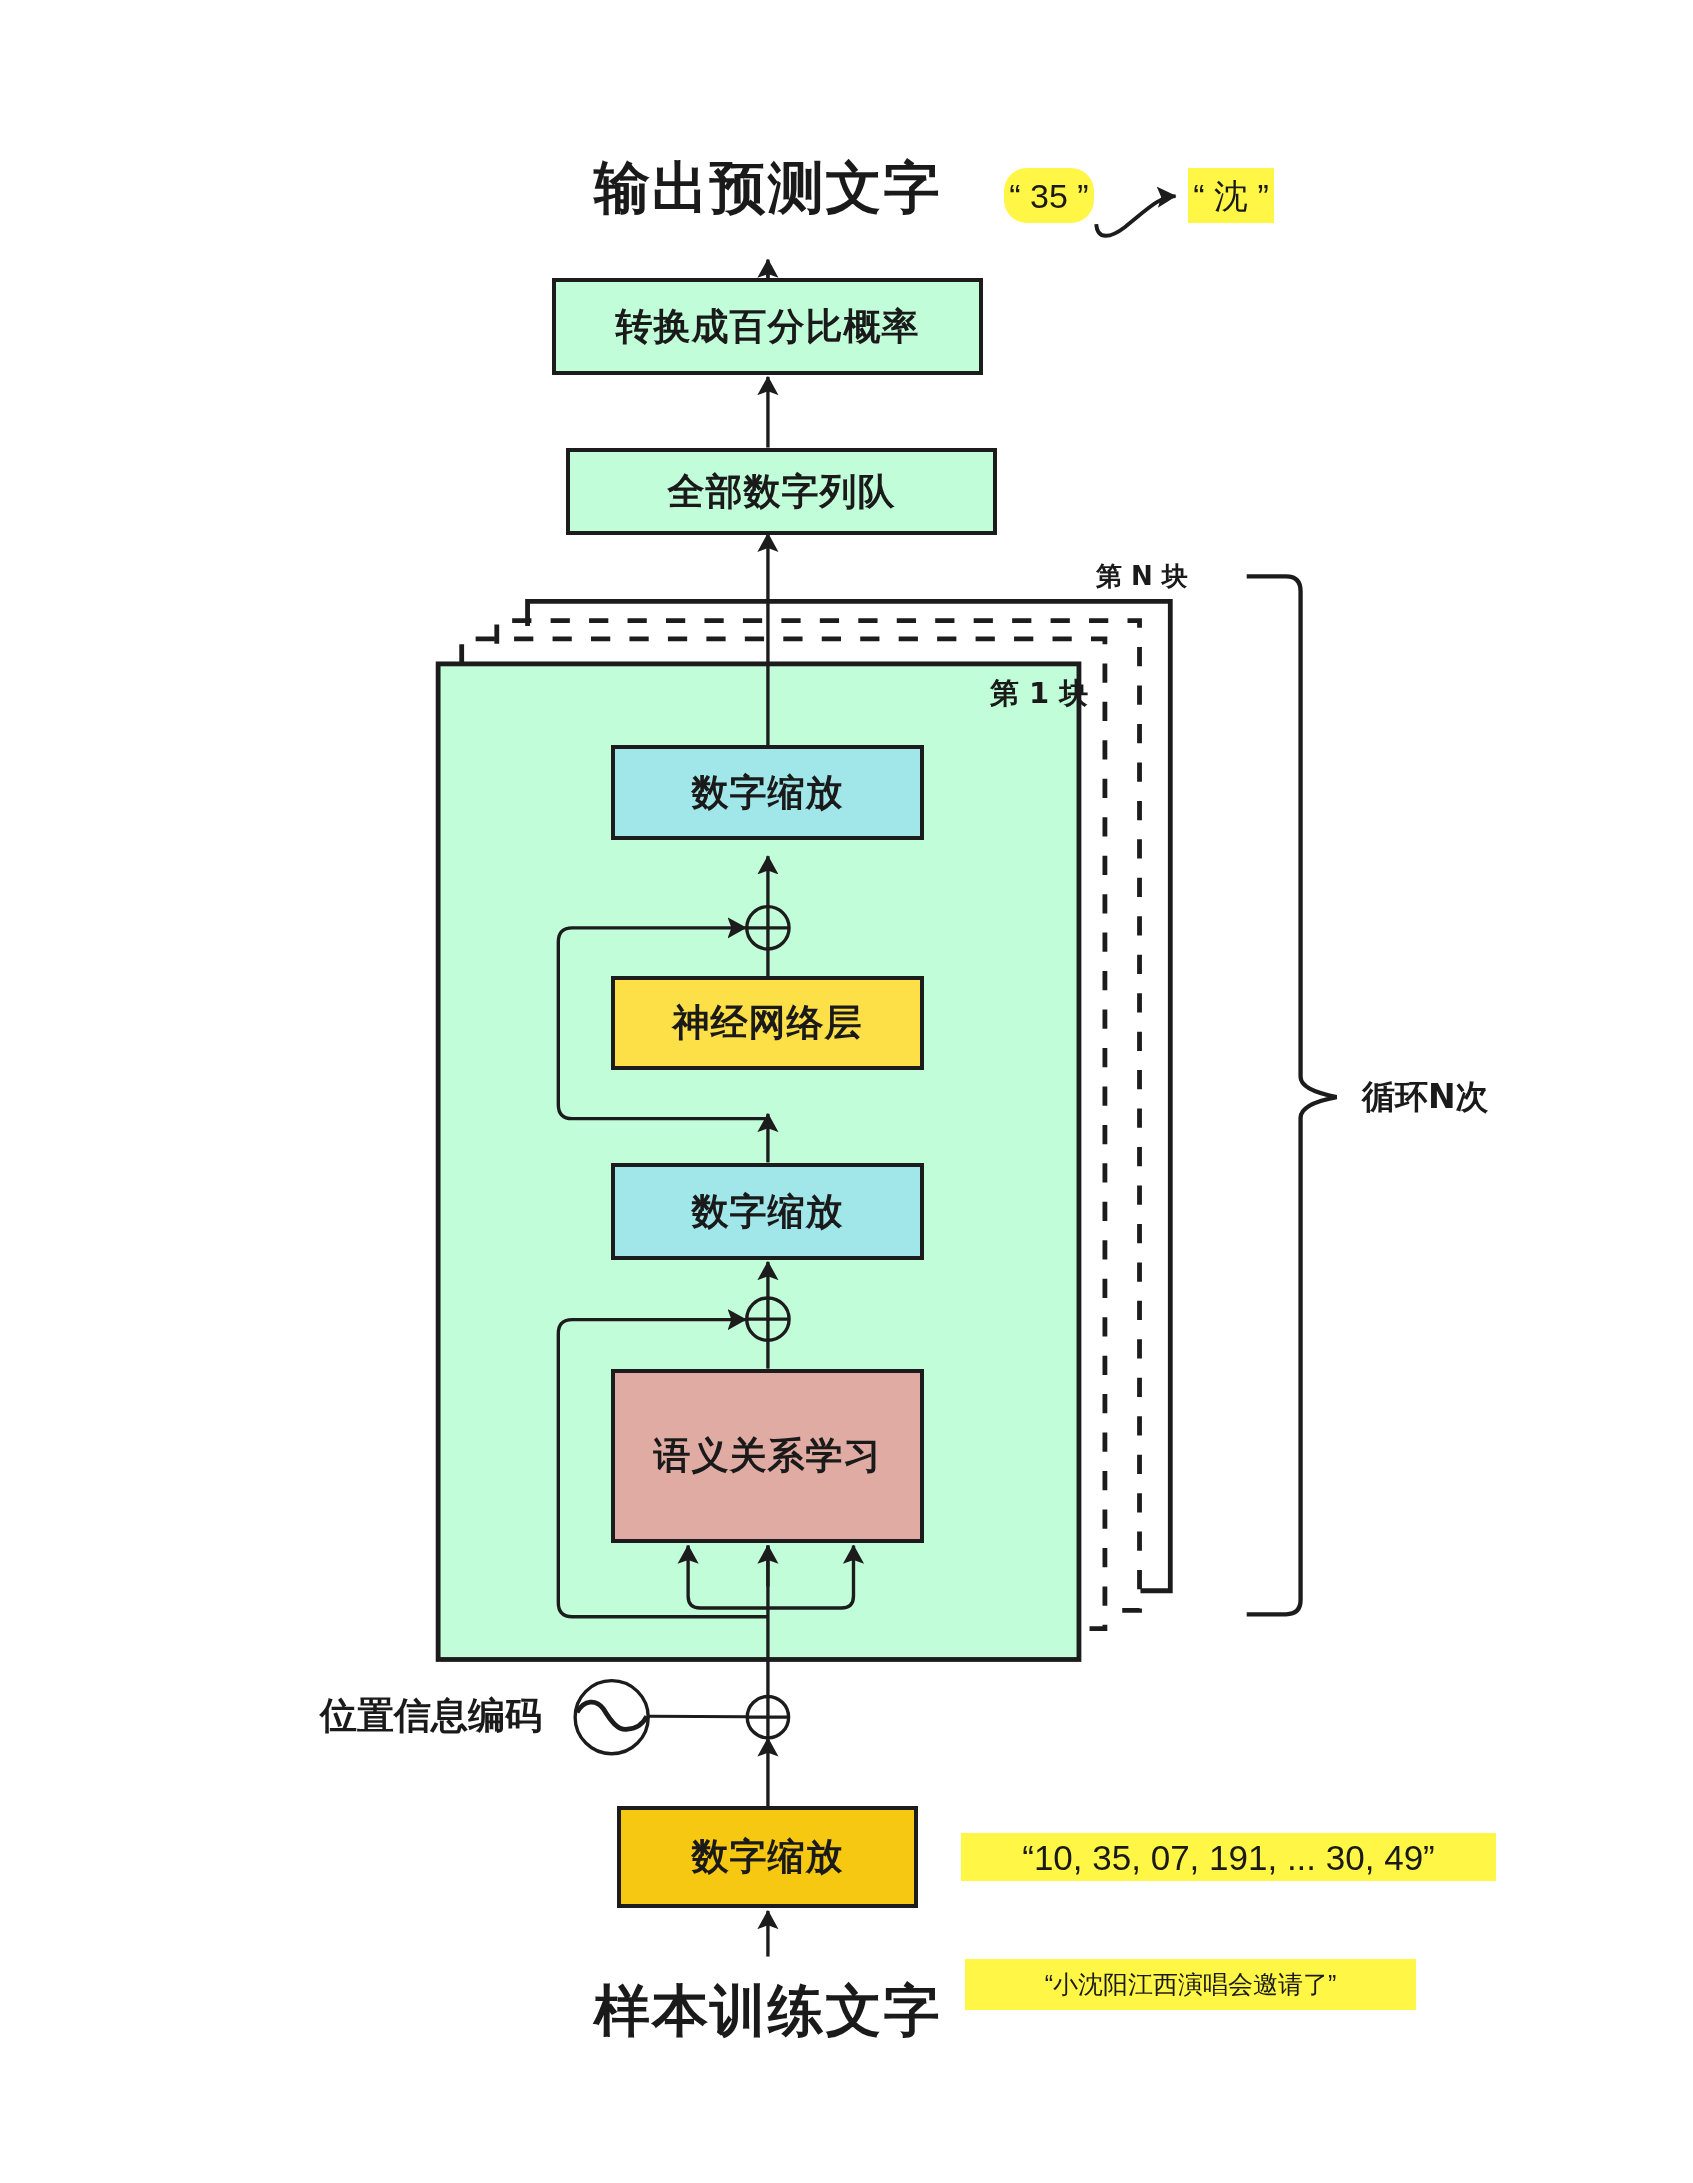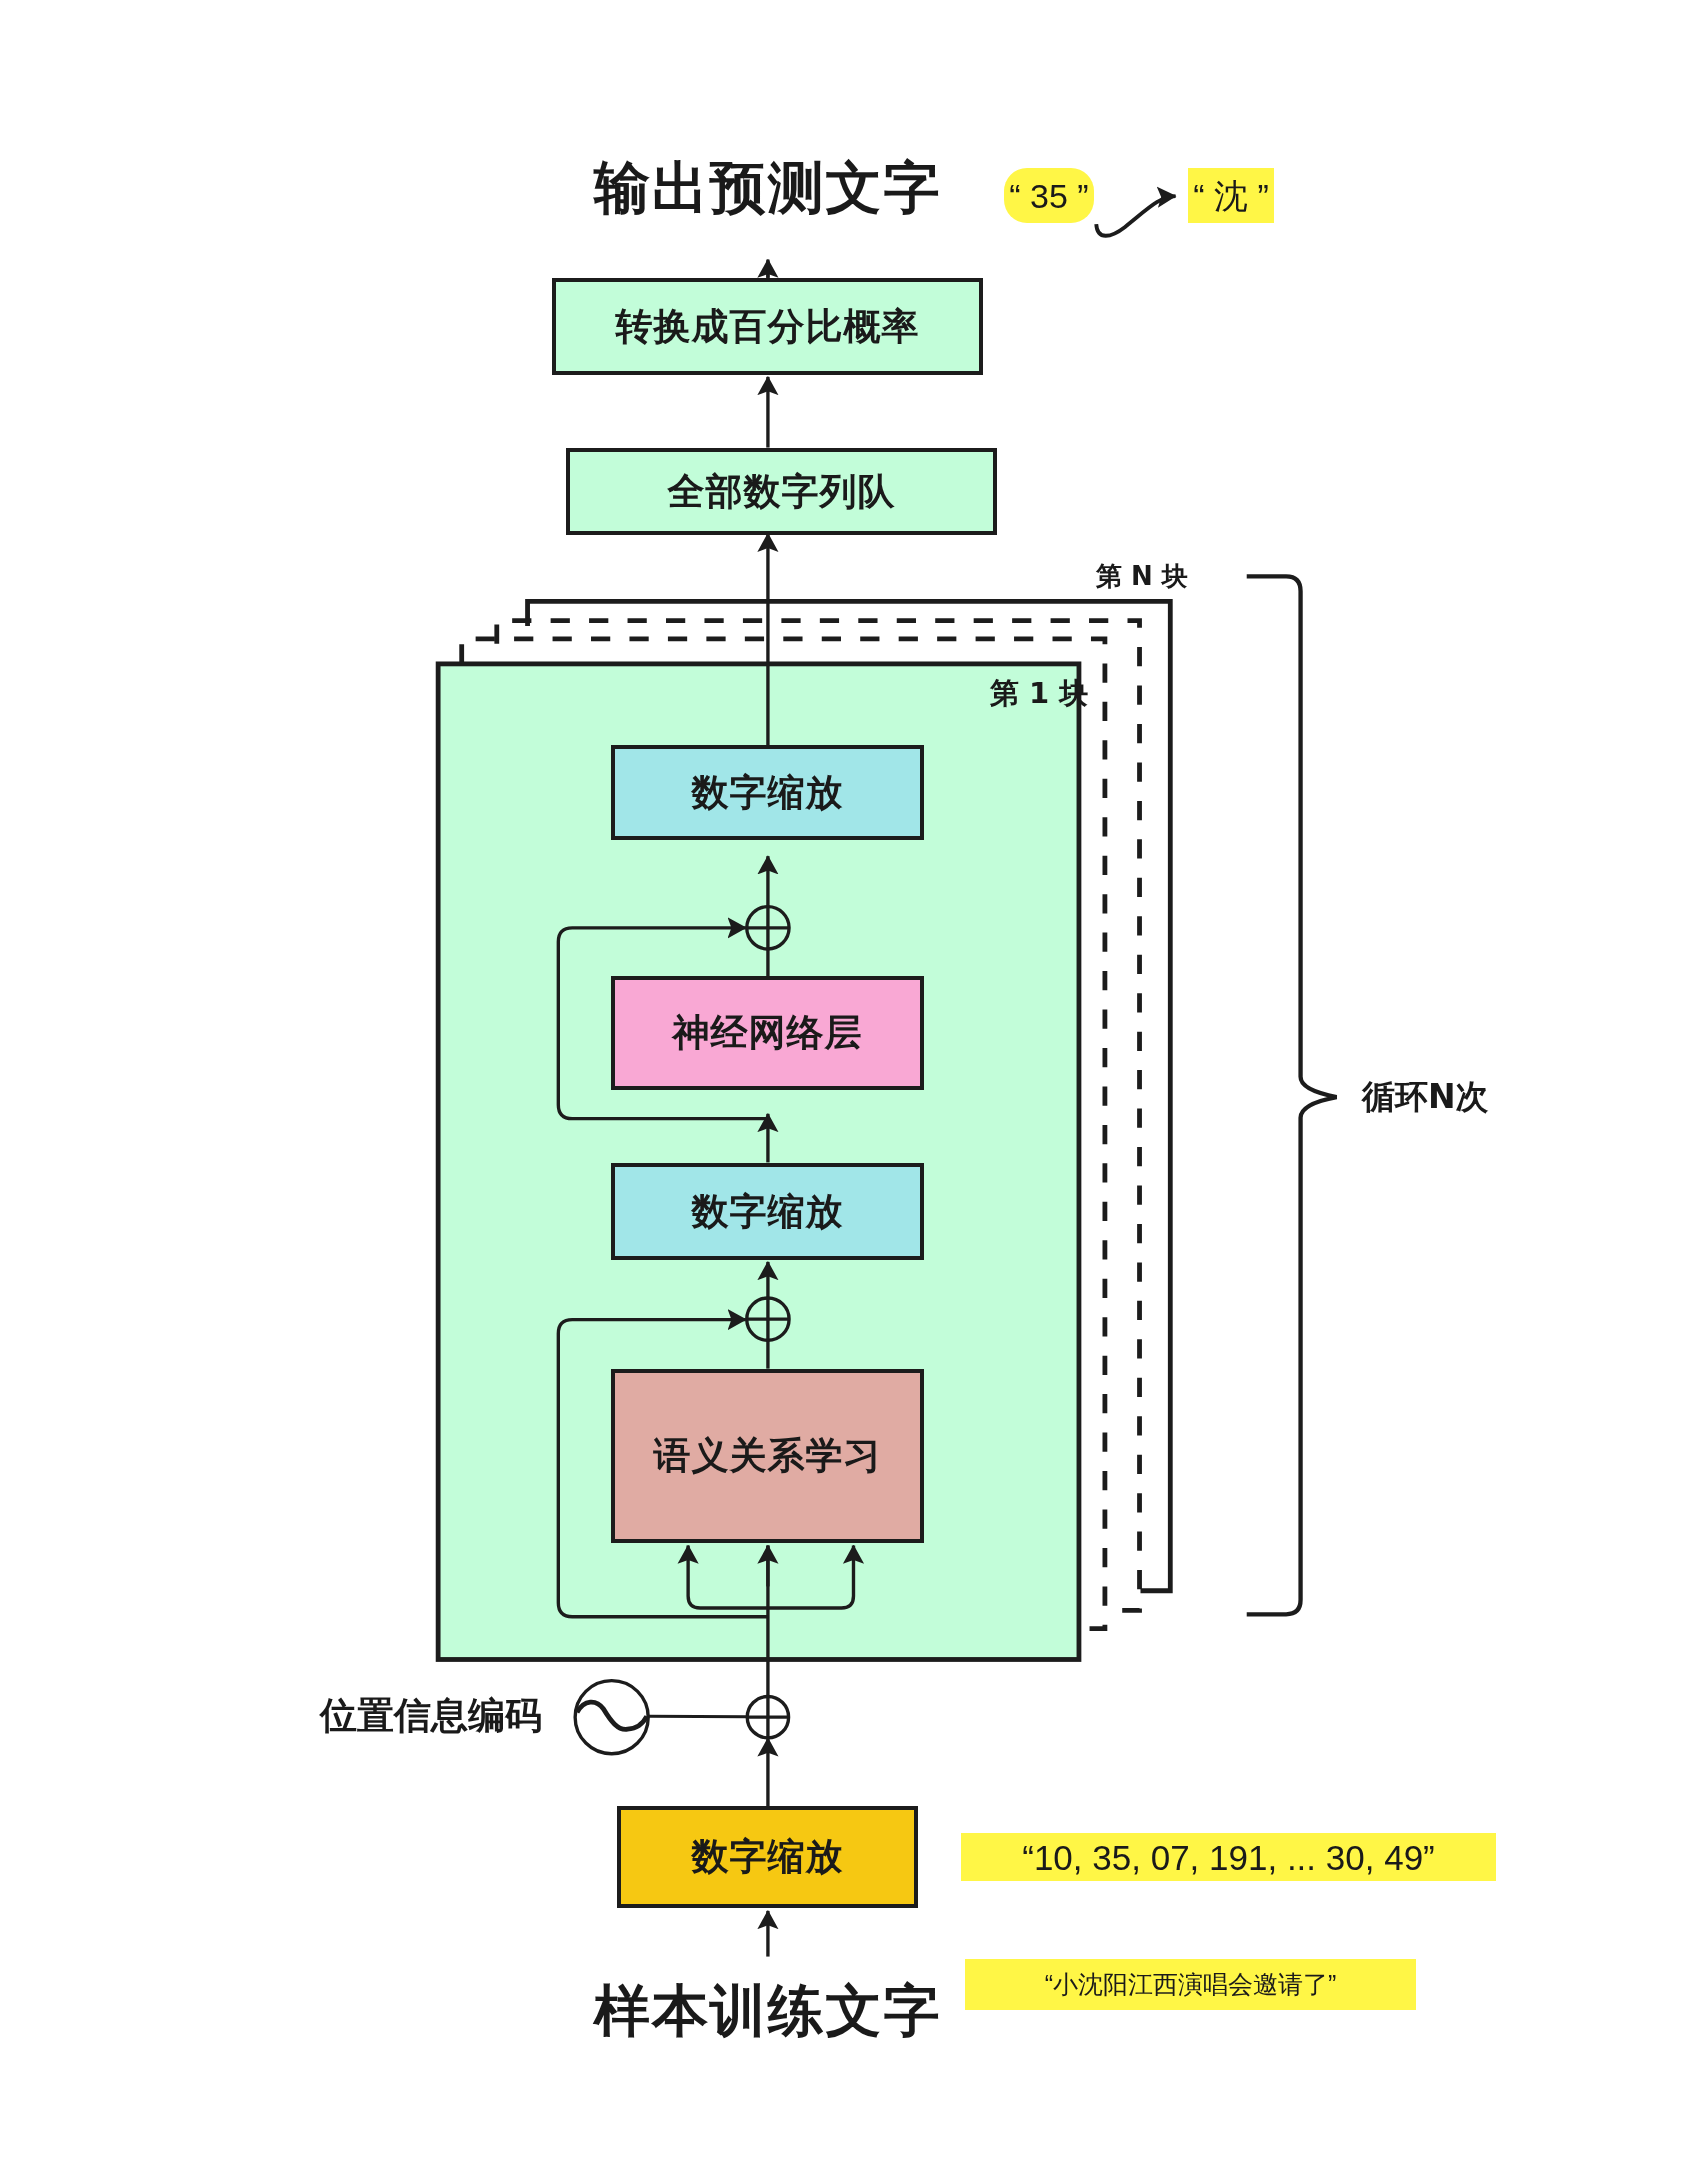--- a/index.html
+++ b/index.html
@@ -91,21 +91,21 @@
   <div class="hl" style="left:1188px; top:168px; width:86px; height:55px; background:#fff646; font-size:34px;">“ 沈 ”</div>
 
   <div class="box" style="left:552px; top:278px; width:431px; height:97px; background:#c2fdd9;">转换成百分比概率</div>
   <div class="box" style="left:552px; top:448px; width:431px; height:87px; background:#c2fdd9;margin-left:14px;">全部数字列队</div>
 
   <div class="lbl" style="left:1096px; top:563px; font-size:26px;">第 N 块</div>
   <div class="lbl" style="left:958px; top:679px; font-size:29px;margin-left:32px;">第 1 块</div>
   <div class="lbl" style="left:1362px; top:1080px; font-size:33px;">循环N次</div>
 
   <div class="box" style="left:611px; top:745px; width:313px; height:95px; background:#a1e6e8;">数字缩放</div>
-  <div class="box" style="left:611px; top:976px; width:313px; height:114px; background:#f9a8d4;">神经网络层</div>
+  <div class="box" style="left:611px; top:976px; width:313px; height:94px; background:#fde047;">神经网络层</div>
   <div class="box" style="left:611px; top:1163px; width:313px; height:97px; background:#a1e6e8;">数字缩放</div>
   <div class="box" style="left:611px; top:1369px; width:313px; height:174px; background:#e0aba3;">语义关系学习</div>
 
   <div class="lbl" style="left:320px; top:1697px; font-size:37px;">位置信息编码</div>
 
   <div class="box" style="left:617px; top:1806px; width:301px; height:102px; background:#f6c812;">数字缩放</div>
   <div class="hl" style="left:961px; top:1833px; width:535px; height:48px; background:#fff646; font-size:35px;">“10, 35, 07, 191, ... 30, 49”</div>
 
   <div class="lbl" style="left:594px; top:1983px; font-size:56px; letter-spacing:1.9px;">样本训练文字</div>
   <div class="hl" style="left:965px; top:1959px; width:451px; height:51px; background:#fff646; font-size:25px;">“小沈阳江西演唱会邀请了”</div>

